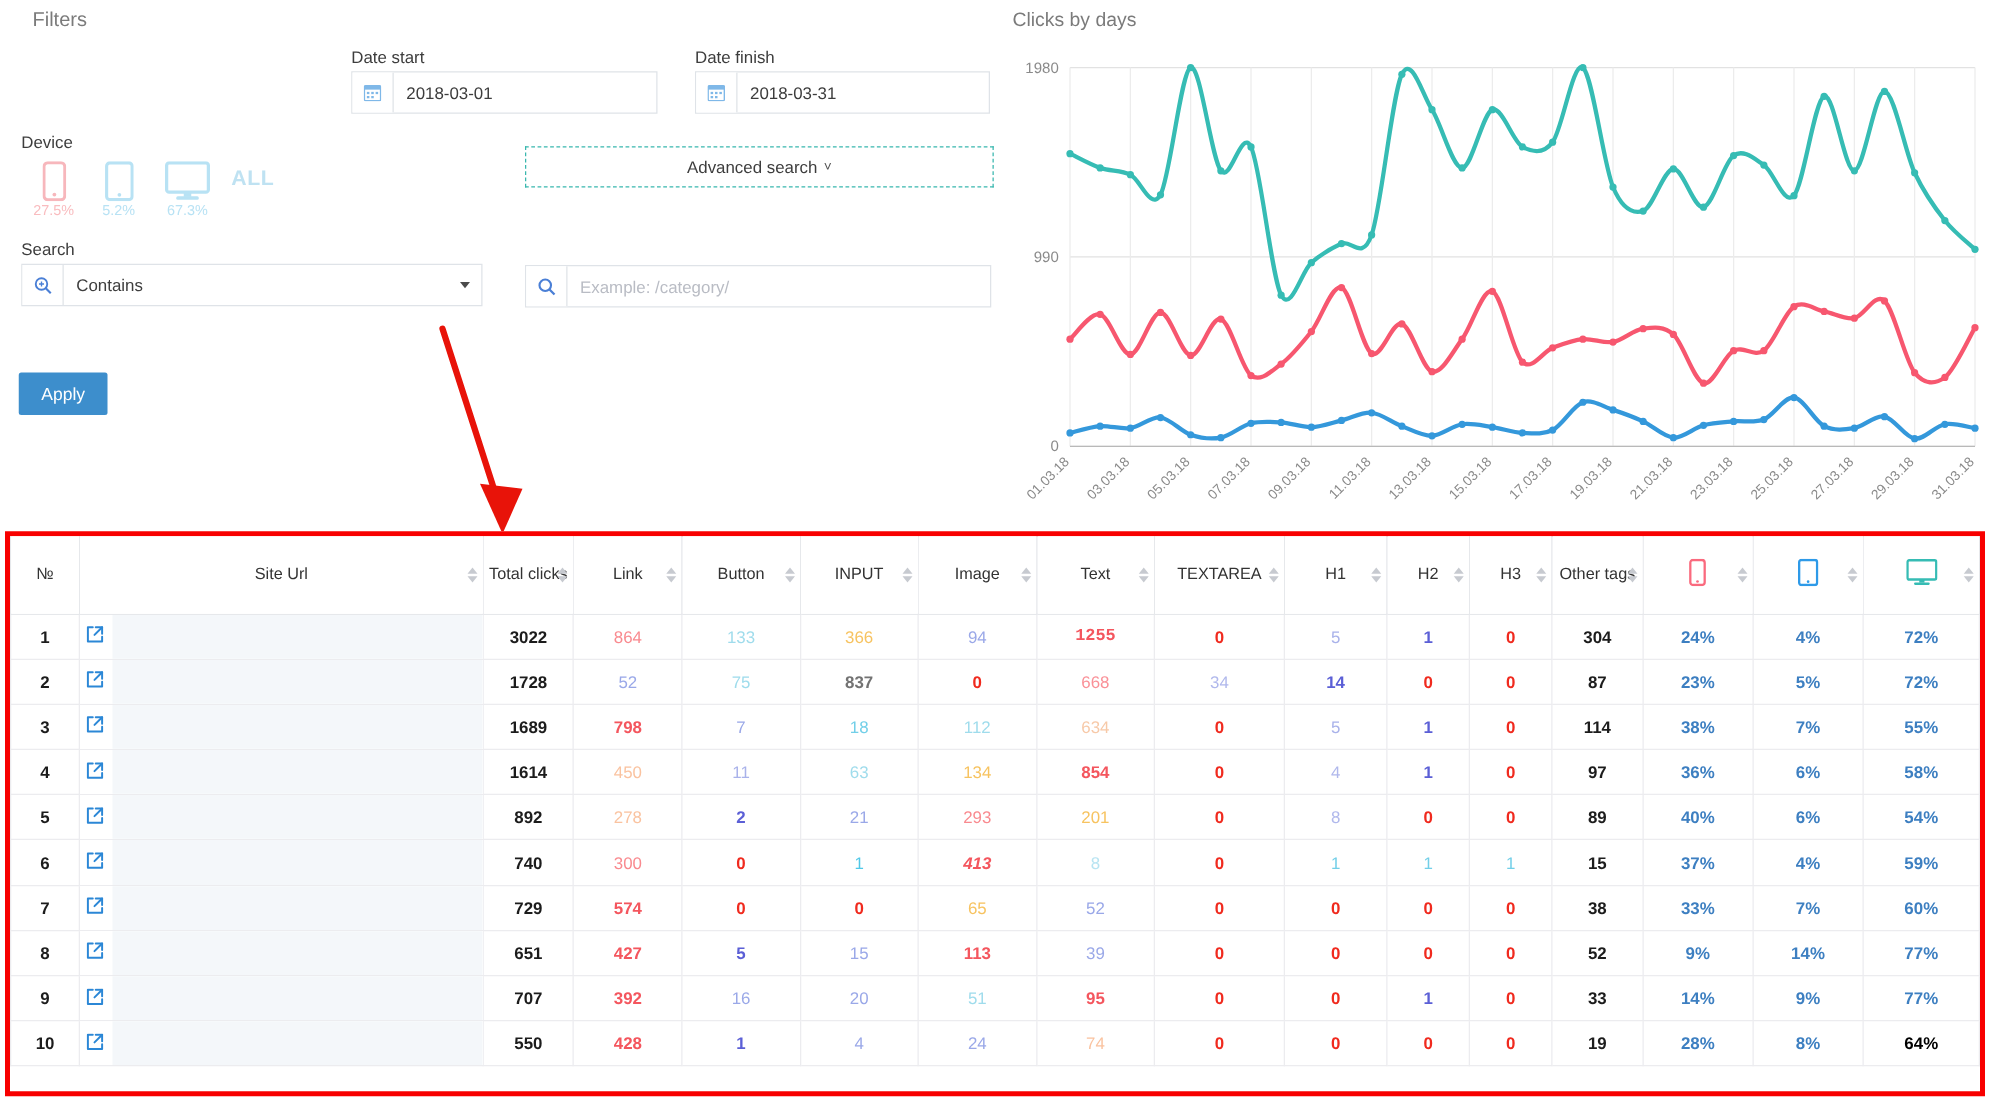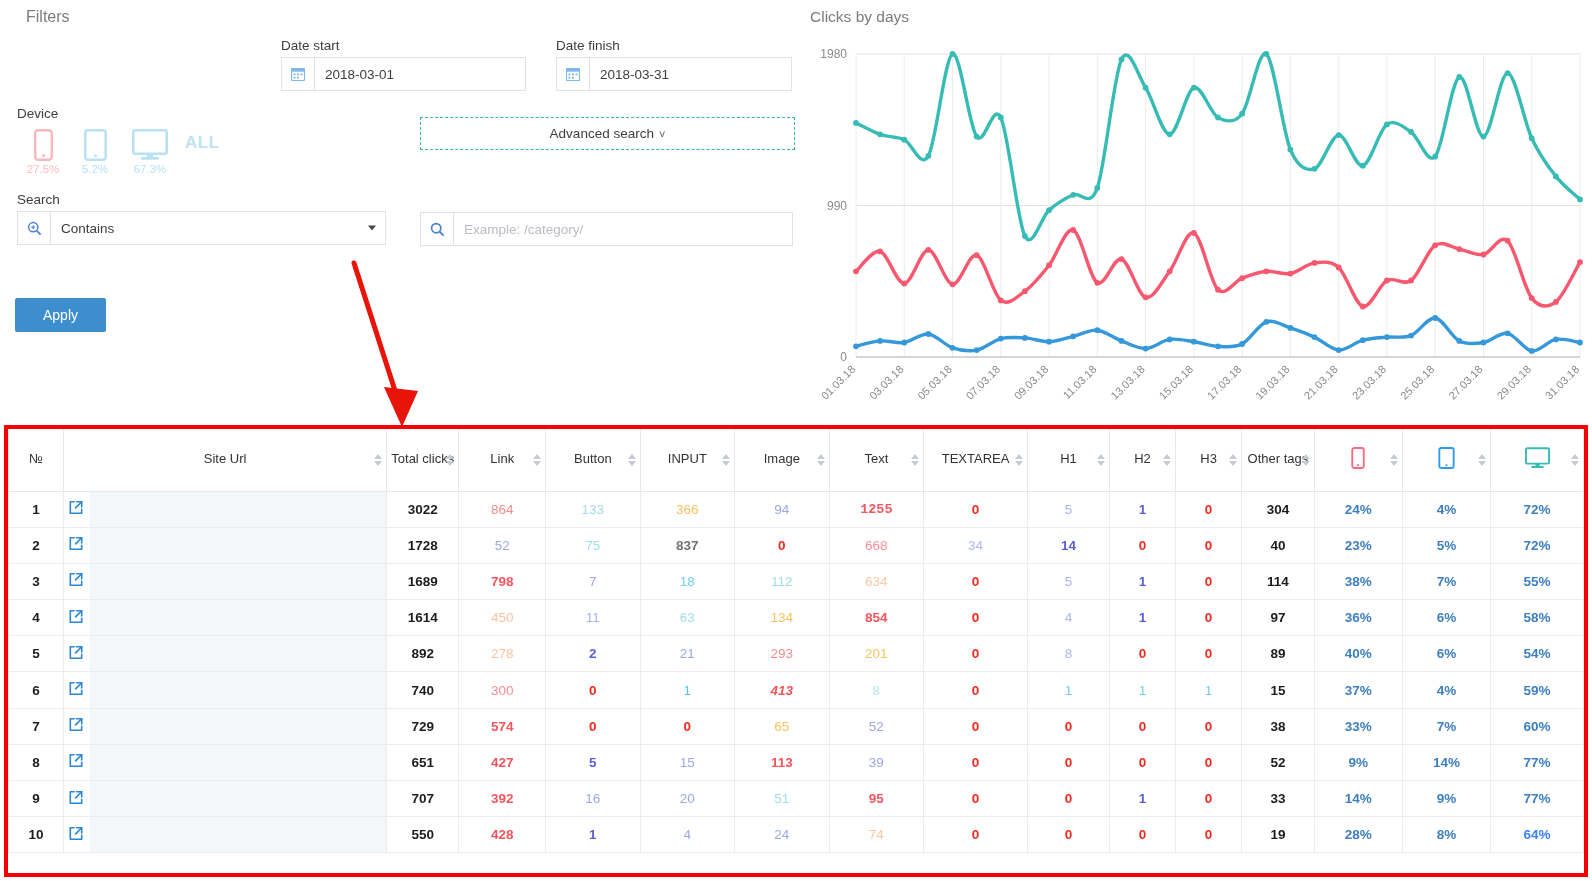--- a/index.html
+++ b/index.html
@@ -58,21 +58,21 @@
     font-size:13.5px; color:#3d3d3d; background:#fff;
   }
   #advanced-search .chev { margin-left:5px; font-size:11px; color:#555; }
 
   #search-block { position:absolute; left:17px; top:192px; width:369px; }
   #search-input-block { position:absolute; left:420px; top:212px; width:373px; }
 
   #apply-button {
     position:absolute; left:15px; top:298px;
     background:#3d8ecc; color:#fff; border:none;
-    padding:9px 28px; font-size:14px; font-family:inherit;
+    padding:9px 18px; font-size:14px; font-family:inherit;
     cursor:pointer; border-radius:2px;
   }
 
   
   #chart-panel { position:absolute; left:800px; top:0; width:792px; height:425px; }
   .chart-title { position:absolute; left:10px; top:8px; font-size:15.5px; color:#7b7b7b; }
   #chart-svg { position:absolute; left:0; top:32px; }
 
   
   #arrow-annotation { position:absolute; left:340px; top:255px; width:90px; height:180px; pointer-events:none; }
@@ -520,21 +520,21 @@
           <td class="total-col">1728</td>
           <td style="color: rgb(154, 168, 232);">52</td>
           <td style="color: rgb(159, 220, 236);">75</td>
           <td style="color: #737373; font-weight: 700;">837</td>
           <td style="color: rgb(240, 42, 30); font-weight: 700;">0</td>
           <td style="color: rgb(250, 144, 151);">668</td>
           <td style="color: rgb(176, 184, 236);">34</td>
           <td style="color: rgb(91, 95, 214); font-weight: 700;">14</td>
           <td style="color: rgb(240, 42, 30); font-weight: 700;">0</td>
           <td style="color: rgb(240, 42, 30); font-weight: 700;">0</td>
-          <td class="othertags-col">40</td>
+          <td class="othertags-col">87</td>
           <td style="color: rgb(61, 127, 193); font-weight: 700;">23%</td>
           <td style="color: rgb(61, 127, 193); font-weight: 700;">5%</td>
           <td style="color: rgb(61, 127, 193); font-weight: 700;">72%</td>
         </tr>
         <tr>
           <td class="num-col">3</td>
           <td class="url-col">
             <span class="url-link-icon"><svg width="14" height="14" viewBox="0 0 14 14">
                 <path d="M5.2 1.3 H1.3 V12.7 H12.7 V8.8" fill="none" stroke="#2b87d6" stroke-width="1.6" stroke-linecap="round" stroke-linejoin="round"></path>
                 <path d="M7.6 1.3 H12.7 V6.4" fill="none" stroke="#2b87d6" stroke-width="1.6" stroke-linecap="round" stroke-linejoin="round"></path>
@@ -723,17 +723,17 @@
           <td style="color: rgb(154, 168, 232);">4</td>
           <td style="color: rgb(154, 168, 232);">24</td>
           <td style="color: rgb(250, 195, 160);">74</td>
           <td style="color: rgb(240, 42, 30); font-weight: 700;">0</td>
           <td style="color: rgb(240, 42, 30); font-weight: 700;">0</td>
           <td style="color: rgb(240, 42, 30); font-weight: 700;">0</td>
           <td style="color: rgb(240, 42, 30); font-weight: 700;">0</td>
           <td class="othertags-col">19</td>
           <td style="color: rgb(61, 127, 193); font-weight: 700;">28%</td>
           <td style="color: rgb(61, 127, 193); font-weight: 700;">8%</td>
-          <td style="color: #3b82f6; font-weight: 700;">64%</td>
+          <td style="color: #000000; font-weight: 700;">64%</td>
         </tr>
       </tbody>
   </table>
 </div>
 
 </body></html>

